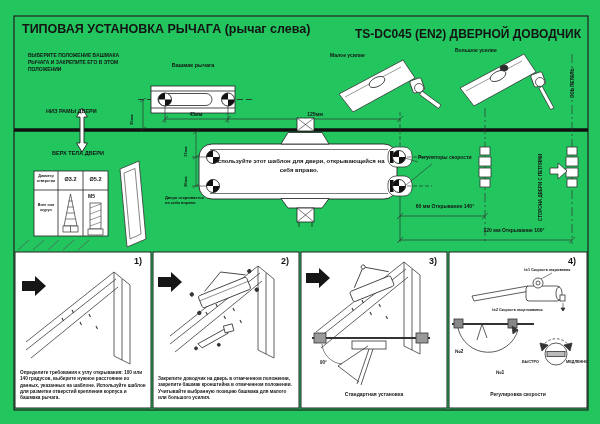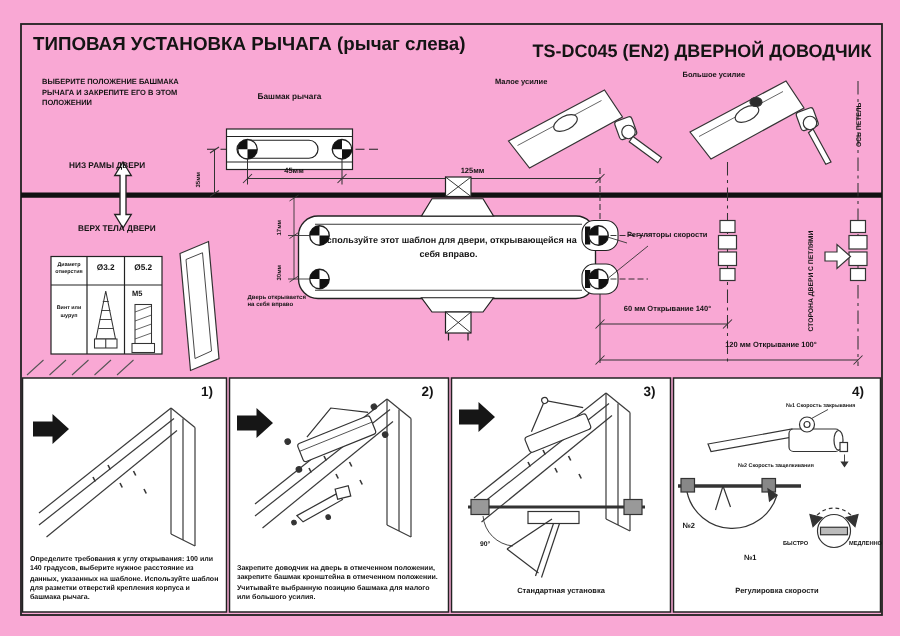--- a/index.html
+++ b/index.html
@@ -1,16 +1,16 @@
 <!DOCTYPE html>
 <html><head>
 <meta charset="utf-8">
 <style>
   html,body{margin:0;padding:0;background:#fbfbfb;}
-  .page{position:relative;width:600px;height:424px;background:#f9a8d4;overflow:hidden;
+  .page{position:relative;width:600px;height:424px;background:#22c55e;overflow:hidden;
         font-family:"Liberation Sans","DejaVu Sans",sans-serif;color:#111;}
   .t{position:absolute;font-weight:bold;color:#141414;line-height:1.35;}
   .c{text-align:center;}
   .vt{position:absolute;font-weight:bold;color:#141414;white-space:nowrap;
       transform:rotate(-90deg);transform-origin:0 100%;}
   svg{position:absolute;left:0;top:0;}
   .nowrap{white-space:nowrap;}
 </style>
 </head>
 <body>

